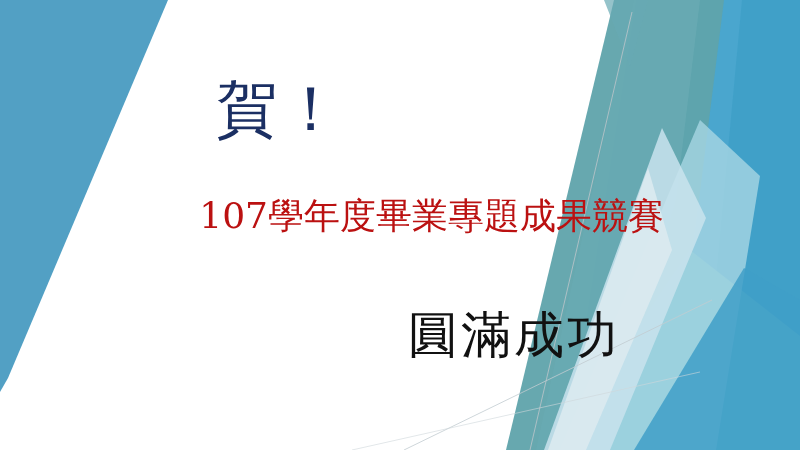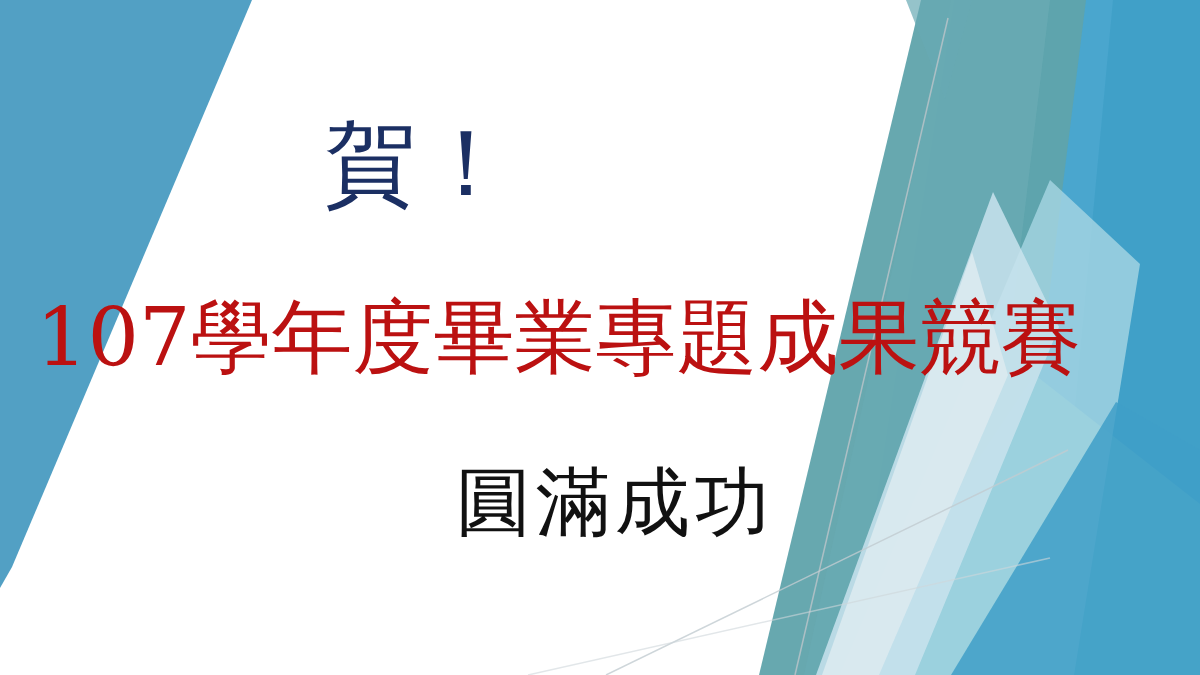--- a/index.html
+++ b/index.html
@@ -41,34 +41,34 @@
     line-height: 1;
     letter-spacing: 2px;
     white-space: nowrap;
     font-family: "DejaVu Serif", "Liberation Serif", serif;
   }
   .line-main {
     position: absolute;
     left: 24px;
     top: 198px;
     width: 640px;
-    text-align: center;
+    text-align: right;
     color: #bb1111;
-    font-size: 54px;
+    font-size: 36px;
     line-height: 1;
     letter-spacing: 0px;
     white-space: nowrap;
     font-family: "DejaVu Serif", "Liberation Serif", serif;
   }
   .line-sub {
     position: absolute;
     left: 200px;
     top: 310px;
     width: 420px;
-    text-align: center;
+    text-align: right;
     color: #111111;
     font-size: 50px;
     line-height: 1;
     letter-spacing: 3px;
     white-space: nowrap;
     font-family: "DejaVu Serif", "Liberation Serif", serif;
   }
 </style>
 </head>
 <body>

